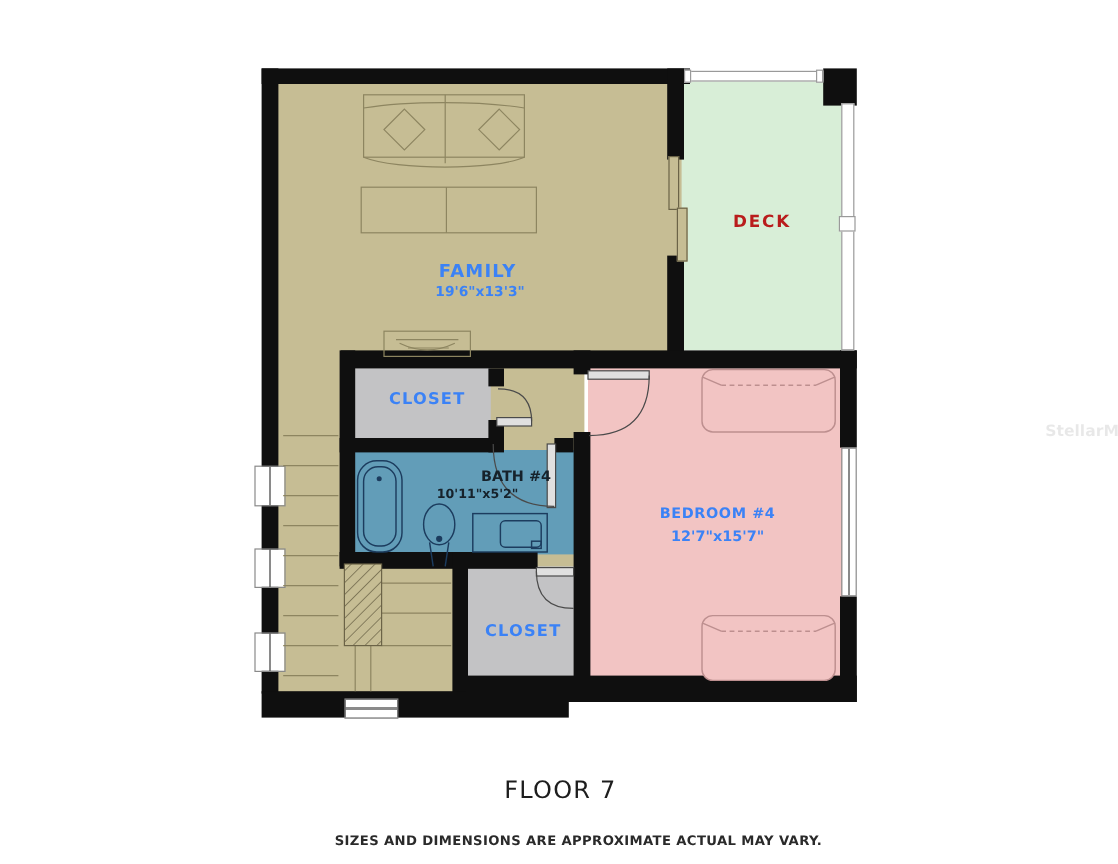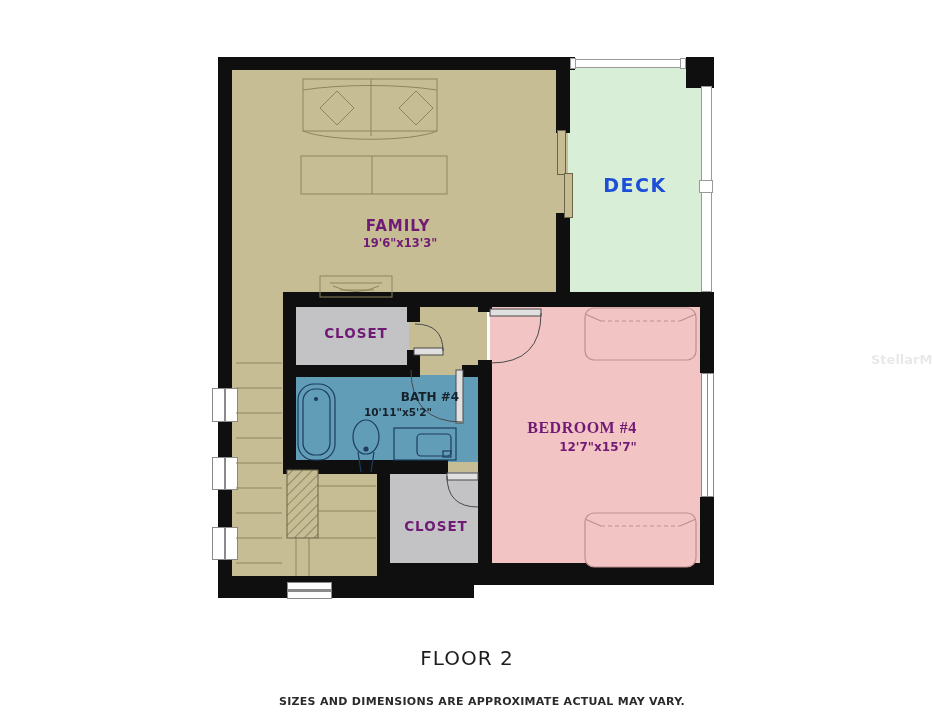--- a/index.html
+++ b/index.html
@@ -7,21 +7,21 @@
           font-family:"DejaVu Sans","Liberation Sans",sans-serif;}
   .room{position:absolute;z-index:1;}
   .wall{position:absolute;z-index:2;background:#0f0f0f;}
   .win{position:absolute;z-index:3;border:1px solid #8a8a8a;box-sizing:border-box;}
   .win.v{background:linear-gradient(to right,#fff 0 45%,#8a8a8a 45% 55%,#fff 55% 100%);}
   .win.h{background:linear-gradient(to bottom,#fff 0 42%,#8a8a8a 42% 58%,#fff 58% 100%);}
   .rail{position:absolute;z-index:2;background:#fff;border:1px solid #9a9a9a;box-sizing:border-box;}
   .slider{position:absolute;z-index:3;border:1px solid #6b6347;box-sizing:border-box;}
   svg.overlay{position:absolute;left:0;top:0;z-index:4;pointer-events:none;}
   .lbl{position:absolute;z-index:5;transform:translate(-50%,-50%);white-space:nowrap;
-       color:#701a75;font-weight:600;}
+       color:#3b82f6;font-weight:600;}
   .lbl.dims{font-weight:600;}
   .watermark{position:absolute;z-index:6;color:rgba(0,0,0,0.09);font-size:13px;
              font-weight:600;white-space:nowrap;}
   .footer-title{position:absolute;z-index:5;transform:translate(-50%,-50%);
                 color:#1d1d1d;font-size:20px;font-weight:400;letter-spacing:1px;}
   .footer-note{position:absolute;z-index:5;transform:translate(-50%,-50%);
                color:#2a2a2a;font-size:11px;font-weight:600;letter-spacing:.3px;margin-left:16px;}
 </style>
 </head>
 <body>
@@ -161,29 +161,29 @@
     </g>
     <g stroke="#4a4a4a" stroke-width="1" fill="none">
       <rect x="447" y="473" width="31" height="7" fill="#e0e0e0"></rect>
       <path d="M447,476 Q447,507 478,507"></path>
     </g>
   </svg>
 
   <div class="lbl" style="left:398px;top:226px;font-size:15px;letter-spacing:1px;">FAMILY</div>
   <div class="lbl dims" style="left:400px;top:243px;font-size:11.5px;">19'6"x13'3"</div>
 
-  <div class="lbl" style="left:635px;top:185px;font-size:19px;letter-spacing:1.5px;color:#1d4ed8;">DECK</div>
+  <div class="lbl" style="left:635px;top:185px;font-size:14px;letter-spacing:1.5px;color:#b91c1c;">DECK</div>
 
-  <div class="lbl" style="left:582px;top:428px;font-size:16px;letter-spacing:.5px;font-family:Liberation Serif, serif;">BEDROOM #4</div>
+  <div class="lbl" style="left:598px;top:428px;font-size:12px;letter-spacing:.5px;">BEDROOM #4</div>
   <div class="lbl dims" style="left:598px;top:447px;font-size:12px;">12'7"x15'7"</div>
 
   <div class="lbl" style="left:398px;top:397px;font-size:12px;color:#16222b;margin-left:32px;">BATH #4</div>
   <div class="lbl dims" style="left:398px;top:412px;font-size:10.5px;color:#16222b;">10'11"x5'2"</div>
 
   <div class="lbl" style="left:356px;top:333px;font-size:13.5px;letter-spacing:1px;">CLOSET</div>
   <div class="lbl" style="left:436px;top:526px;font-size:13.5px;letter-spacing:1px;">CLOSET</div>
 
-  <div class="footer-title" style="left:467px;top:658px;">FLOOR 2</div>
+  <div class="footer-title" style="left:467px;top:658px;">FLOOR 7</div>
   <div class="footer-note" style="left:466px;top:701px;">SIZES AND DIMENSIONS ARE APPROXIMATE ACTUAL MAY VARY.</div>
 
   <div class="watermark" style="left:871px;top:352px;">StellarMLS</div>
 
 </div>
 
 </body></html>

